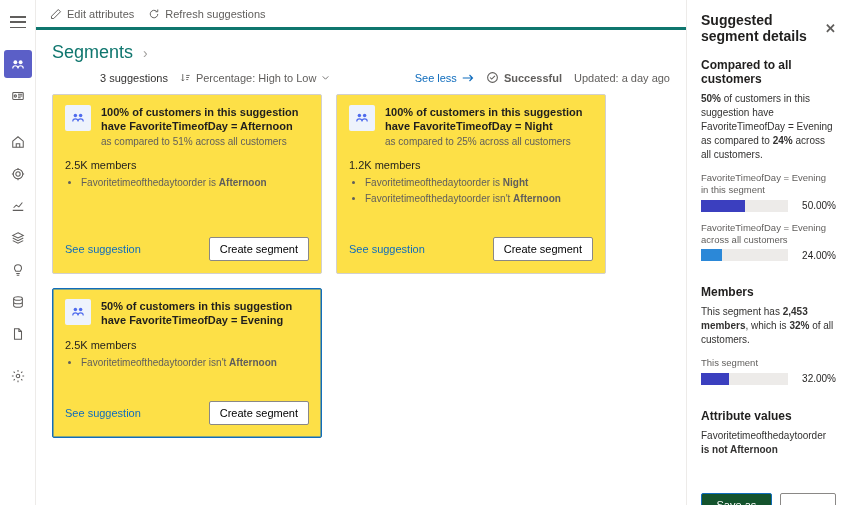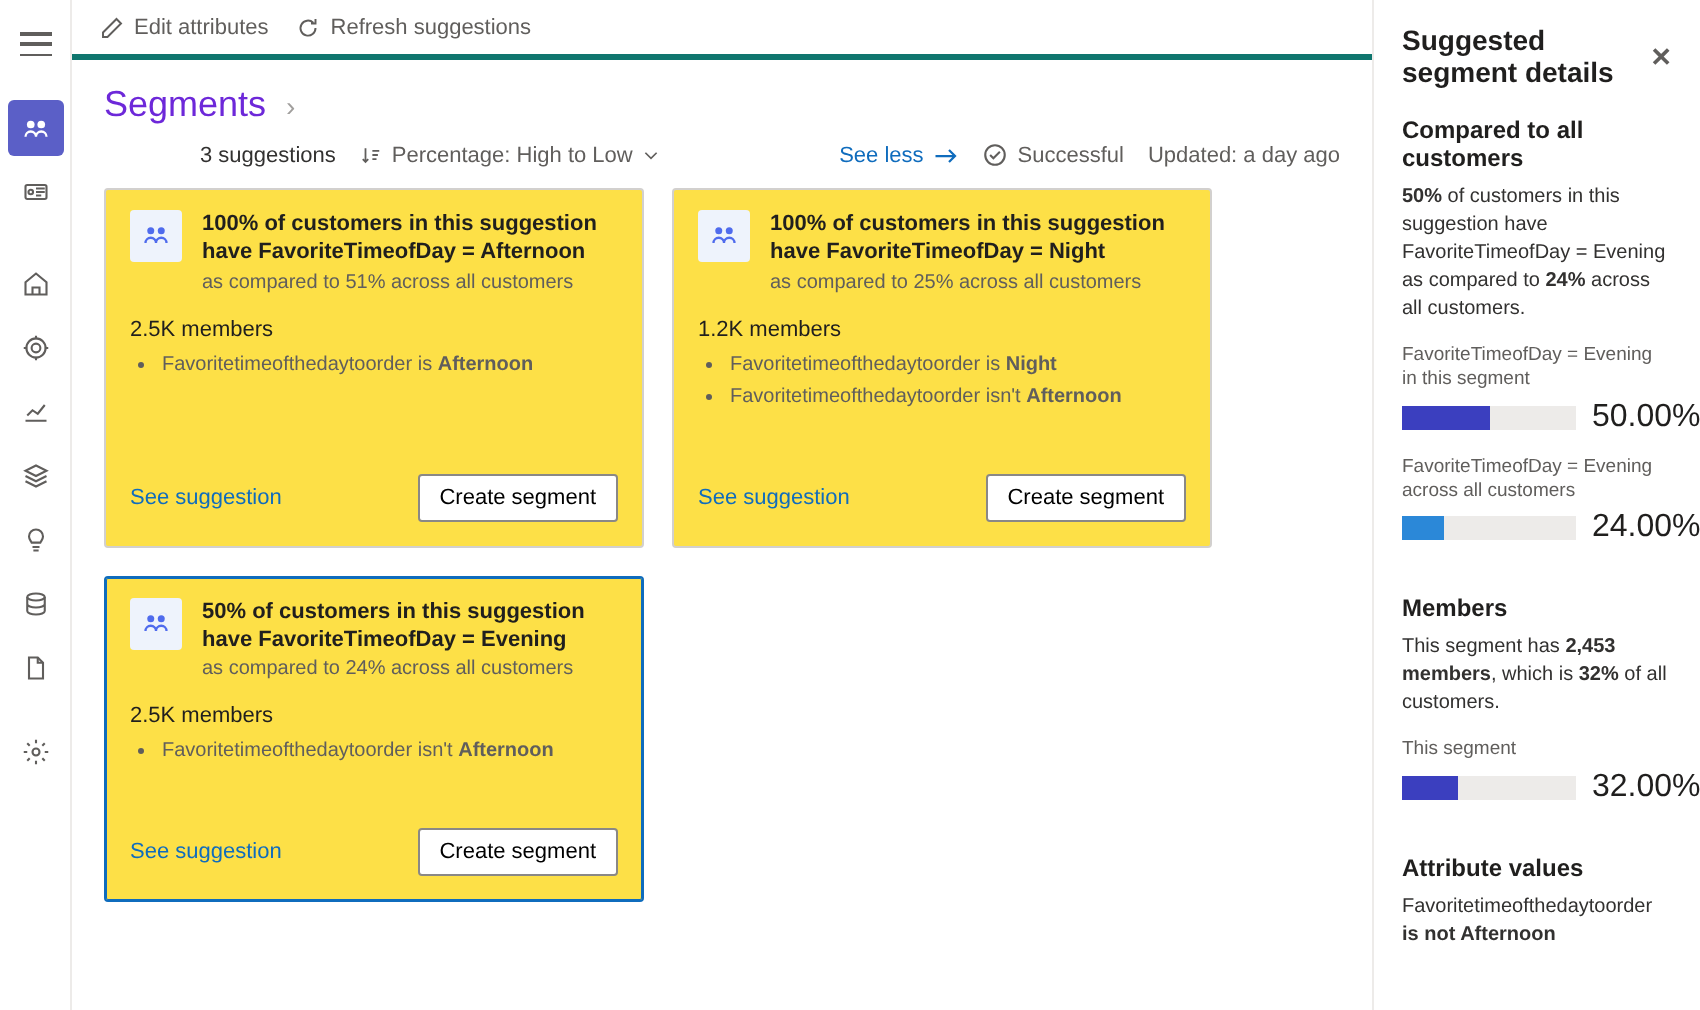--- a/index.html
+++ b/index.html
@@ -9,29 +9,29 @@
 .leftnav .ham { width:16px; height:12px; display:flex; flex-direction:column; justify-content:space-between;}
 .leftnav .ham span{height:1.5px; background:#605e5c;}
 .navicon { width: 28px; height: 28px; display: flex; align-items: center; justify-content: center; border-radius: 3px; color:#605e5c; cursor: pointer; }
 .navicon.active { background: #5b5fc7; color:#fff; }
 .navicon svg { width:14px; height:14px; }
 .main { flex: 1; display: flex; flex-direction: column; min-width: 0; }
 .topbar { height: 30px; border-bottom: 3px solid #0f766e; display: flex; align-items: center; padding: 0 14px; gap: 14px; color: #605e5c; font-size: 11px; }
 .topbar .act { display:flex; align-items:center; gap:5px; cursor:pointer; }
 .content { padding: 12px 16px 0 16px; flex:1; overflow:auto; }
 .breadcrumb { display:flex; align-items:center; gap:10px; font-size:18px; margin-bottom: 8px; }
-.breadcrumb .seg { color:#6d28d9; cursor:pointer; }
+.breadcrumb .seg { color:#0f766e; cursor:pointer; }
 .breadcrumb .chev { color:#a19f9d; font-size:14px; }
 .breadcrumb .title { font-weight:600; color:#201f1e; }
 .metarow { display:flex; align-items:center; gap:12px; font-size:11px; color:#605e5c; margin-bottom:10px;margin-left:48px; }
 .metarow .count{ color:#323130; }
 .metarow .sorter{ display:flex; align-items:center; gap:5px; cursor:pointer; }
 .metarow .spacer{ flex:1; }
 .metarow .seeless{ color:#0f6cbd; display:flex; align-items:center; gap:5px; cursor:pointer; }
-.metarow .status{ display:flex; align-items:center; gap:5px; }
+.metarow .status{ display:flex; align-items:center; gap:5px;font-weight:bold; }
 .metarow .upd{ color:#605e5c; }
 .cards { display:flex; flex-wrap:wrap; gap:14px; }
 .card { width:270px; border:1px solid #d2d0ce; border-radius:2px; padding:10px 12px 12px 12px; background:#fde047; display:flex; flex-direction:column; }
 .card.selected{ border-color:#0f6cbd; box-shadow:0 0 0 .5px #0f6cbd inset; }
 .card .head{ display:flex; gap:10px; }
 .iconbox{ width:26px; height:26px; background:#eef3fc; display:flex; align-items:center; justify-content:center; border-radius:2px; flex-shrink:0; }
 .iconbox svg{ width:14px; height:14px; color:#4f6bed;}
 .card .headtxt .t1{ font-size:11px; font-weight:600; color:#201f1e; line-height:1.3; }
 .card .headtxt .t2{ font-size:10px; color:#605e5c; margin-top:2px; }
 .card .members{ font-size:11px; color:#201f1e; margin-top:12px; }
@@ -46,21 +46,21 @@
 .panel .close{ cursor:pointer; font-size:13px; color:#605e5c; }
 .panel h3{ font-size:12px; font-weight:600; margin-bottom:6px; color:#201f1e; }
 .panel .para{ font-size:10px; color:#323130; line-height:1.4; margin-bottom:10px; }
 .barwrap{ margin-bottom:10px; }
 .barwrap .lbl{ font-size:9.5px; color:#605e5c; margin-bottom:3px; line-height:1.3; }
 .barrow{ display:flex; align-items:center; gap:8px; }
 .bar{ flex:1; height:12px; background:#edebe9; position:relative; }
 .bar .fill{ height:100%; position:absolute; left:0; top:0; }
 .bar .fill.dark{ background:#3b3fbf; }
 .bar .fill.light{ background:#2b88d8; }
-.barrow .val{ font-size:16px; color:#201f1e; width:40px; text-align:right; }
+.barrow .val{ font-size:10px; color:#201f1e; width:40px; text-align:right; }
 .panel .section{ margin-bottom:14px; }
 .panel .panelfoot{ margin-top:auto; padding:12px 0; display:flex; justify-content:flex-end; gap:8px; }
 </style>
 </head>
 <body>
 
 <div class="app">
   <div class="leftnav">
     <div class="navicon">
         <div class="ham">
@@ -239,21 +239,20 @@
           <div class="head">
             <div class="iconbox">
                 <svg viewBox="0 0 16 16" fill="currentColor">
                   <circle cx="5" cy="5" r="2"></circle>
                   <circle cx="11" cy="5" r="2"></circle>
                   <path d="M2 12c0-1.7 1.3-3 3-3s3 1.3 3 3M8 12c0-1.7 1.3-3 3-3s3 1.3 3 3" stroke="currentColor" stroke-width="1.3" fill="none"></path>
                 </svg>
               </div>
             <div class="headtxt">
               <div class="t1">50% of customers in this suggestion have FavoriteTimeofDay = Evening</div>
-              <div class="t2">as compared to 24% across all customers</div>
             </div>
           </div>
           <div class="members">2.5K members</div>
           <ul>
             <li><span>Favoritetimeofthedaytoorder isn't </span><b>Afternoon</b></li>
           </ul>
           <div class="foot">
             <span class="linkbtn">See suggestion</span>
             <button class="btn">Create segment</button>
           </div>

